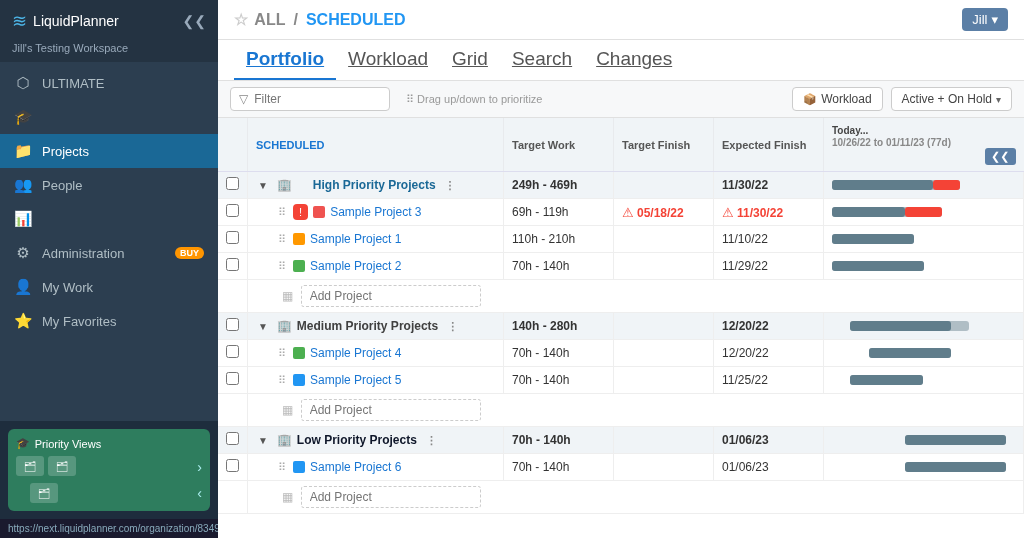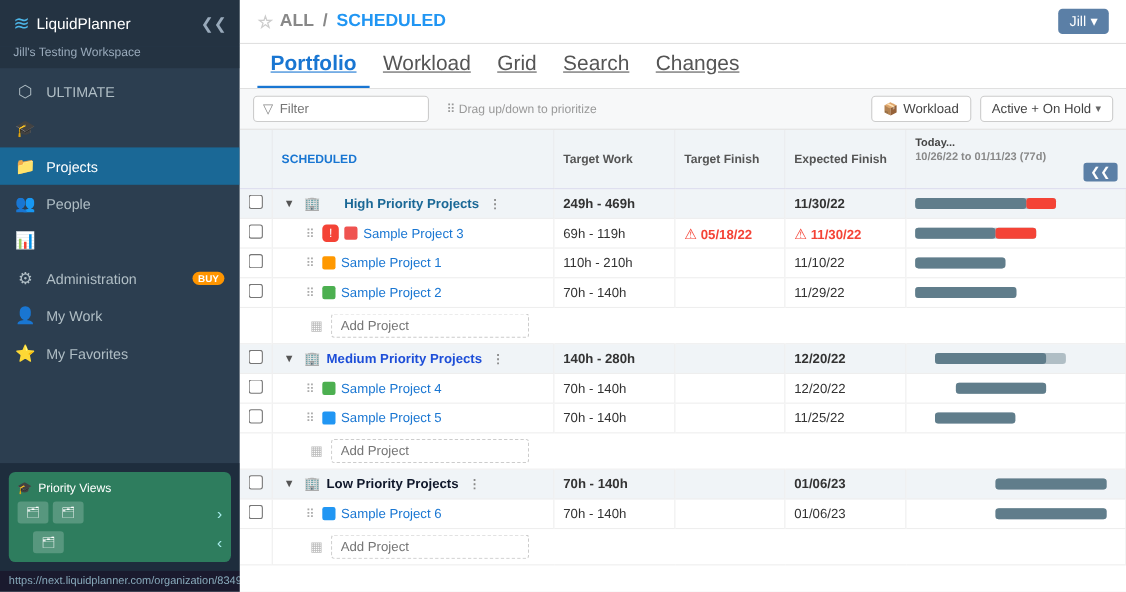--- a/index.html
+++ b/index.html
@@ -360,21 +360,21 @@
       </td>
     </tr>
             <tr class="group-row">
       <td style="text-align:center;">
         <input type="checkbox" class="checkbox" style="">
       </td>
       <td style="padding-left:10px;">
         <span class="group-name">
           <span class="collapse-icon">▼</span>
           <span>🏢</span>
-          <span style="color:#1d4ed8;">Medium Priority Projects</span>
+          <span style="color:#404040;">Medium Priority Projects</span>
           <span style="font-size:11px;color:#888;margin-left:4px;">⋮</span>
         </span>
       </td>
       <td>140h - 280h</td>
       <td></td>
       <td>12/20/22</td>
       <td class="timeline-cell">
         <div class="bar-container">
           <div class="bar-bg bar-light" style="left:10%;width:65%;"></div>
           <div class="bar-fill bar-dark" style="left:10%;width:55%;"></div>

